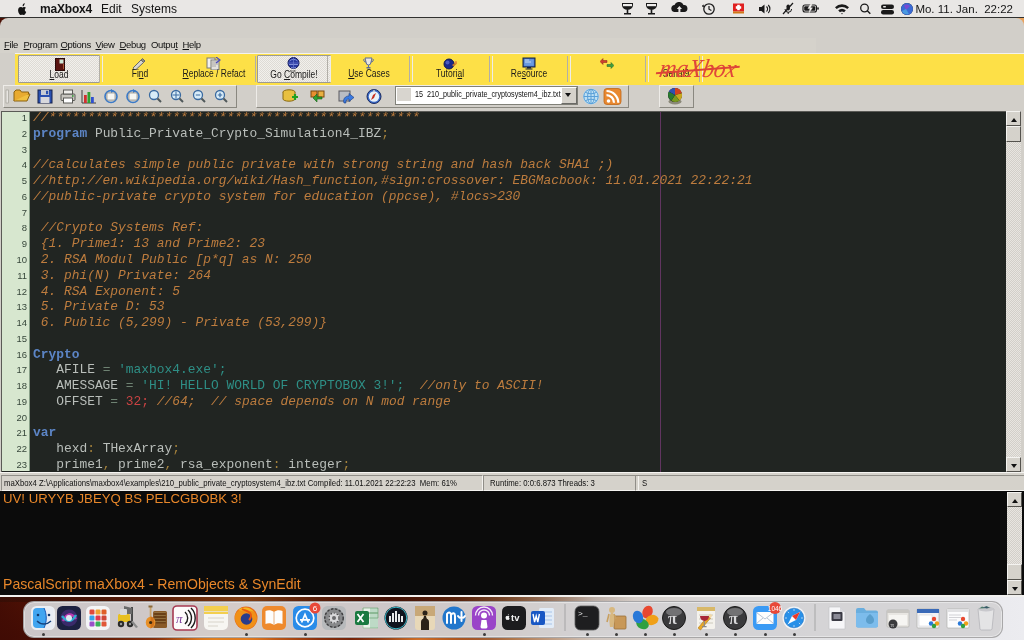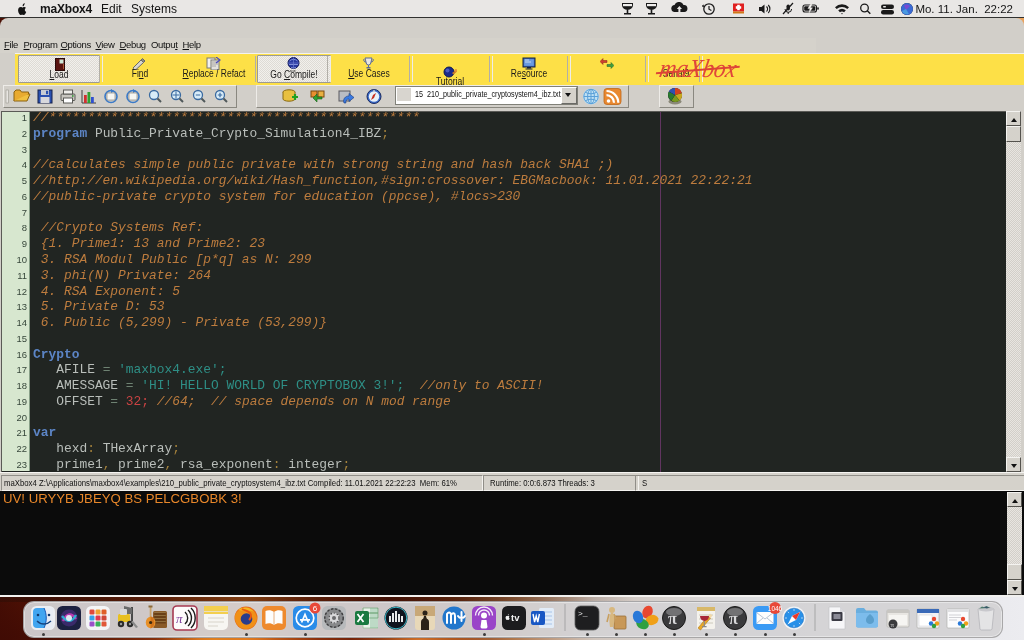--- a/index.html
+++ b/index.html
@@ -178,21 +178,21 @@
       <div class="lbl">Go <u>C</u>ompile!</div>
     </div>
     <div class="tbtn" style="left:314px;width:80px;">
       <svg style="position:absolute;left:33px;top:2px;" width="13" height="13" viewBox="0 0 13 13">
           <path d="M3,1 h7 l-1,4 a2.5,3 0 0 1 -5,0 z" fill="#e8e6e2" stroke="#5a6a9a"></path>
           <path d="M2,2 a2,2 0 0 0 2,3 M11,2 a2,2 0 0 1 -2,3" fill="none" stroke="#5a6a9a"></path>
           <path d="M6,8 h1 v2 h-1 z M4.5,10 h4 v1.5 h-4 z" fill="#5a6a9a"></path>
         </svg>
       <div class="lbl"><u>U</u>se Cases</div>
     </div>
-    <div class="tbtn" style="left:396px;width:78px;margin-top:8px;">
+    <div class="tbtn" style="left:396px;width:78px;">
       <svg style="position:absolute;left:32px;top:3px;" width="14" height="12" viewBox="0 0 14 12">
           <circle cx="6" cy="6" r="5" fill="#1a2a8a" stroke="#101a50"></circle>
           <circle cx="4.5" cy="4.5" r="2" fill="#4a5ac0"></circle>
           <path d="M9,7 l4,-3 1,1.5 -3.5,3 z" fill="#c87828"></path>
           <circle cx="13" cy="4.5" r="1.4" fill="#e89838"></circle>
         </svg>
       <div class="lbl">Tutori<u>a</u>l</div>
     </div>
     <div class="tbtn" style="left:476px;width:76px;">
       <svg style="position:absolute;left:31px;top:2px;" width="14" height="13" viewBox="0 0 14 13">
@@ -316,21 +316,21 @@
       <div id="marginline"></div>
       <div id="code"><i>//************************************************</i>
 <b>program</b> Public_Private_Crypto_Simulation4_IBZ<span class="sy">;</span>
 
 <i>//calculates simple public private with strong string and hash back SHA1 ;)</i>
 <i>//http://en.wikipedia.org/wiki/Hash_function,#sign:crossover: EBGMacbook: 11.01.2021 22:22:21</i>
 <i>//public-private crypto system for education (ppcse), #locs&gt;230</i>
 
 <i> //Crypto Systems Ref:</i>
 <i> {1. Prime1: 13 and Prime2: 23</i>
-<i> 3. RSA Modul Public [p*q] as N: 299</i>
+<i> 2. RSA Modul Public [p*q] as N: 250</i>
 <i> 3. phi(N) Private: 264</i>
 <i> 4. RSA Exponent: 5</i>
 <i> 5. Private D: 53</i>
 <i> 6. Public (5,299) - Private (53,299)}</i>
 
 <b>Crypto</b>
    AFILE <span class="eq">=</span> <span class="st">'maxbox4.exe';</span>
    AMESSAGE <span class="eq">=</span> <span class="st">'HI! HELLO WORLD OF CRYPTOBOX 3!';</span>  <i>//only to ASCII!</i>
    OFFSET <span class="eq">=</span> <span class="nu">32;</span> <i>//64;  // space depends on N mod range</i>
 
@@ -345,20 +345,21 @@
     </div>
     <div class="abs" style="left:1021px;top:0;width:3px;height:361px;background:#d2cfc9;"></div>
   </div>
   <div id="statusbar" class="abs">
     <div class="spanel" style="left:1px;width:478px;"><span>maXbox4 Z:\Applications\maxbox4\examples\210_public_private_cryptosystem4_ibz.txt Compiled: 11.01.2021 22:22:23&nbsp; Mem: 61%</span></div>
     <div class="spanel" style="left:483px;width:148px;padding-left:6px;"><span>Runtime: 0:0:6.873 Threads: 3</span></div>
     <div class="spanel" style="left:635px;width:386px;padding-left:6px;"><span>S</span></div>
   </div>
   <div id="console" class="abs">
     <div class="cl" style="top:0px;font-size:13.2px;">UV! URYYB JBEYQ BS PELCGBOBK 3!</div>
+    <div class="cl" style="top:84.5px;font-size:14.1px;">PascalScript maXbox4 - RemObjects &amp; SynEdit</div>
     <div class="sbar" style="left:1007px;top:1px;height:103px;">
       <div class="sbtn up" style="top:0;"></div>
       <div class="sthumb" style="top:72px;height:16px;"></div>
       <div class="sbtn dn" style="top:88px;"></div>
     </div>
   </div>
   <div id="winbottom" class="abs"></div>
 </div>
 <div id="dock" class="abs">
 <svg width="978" height="35" viewBox="0 0 978 35" style="position:absolute;left:0;top:0;">

